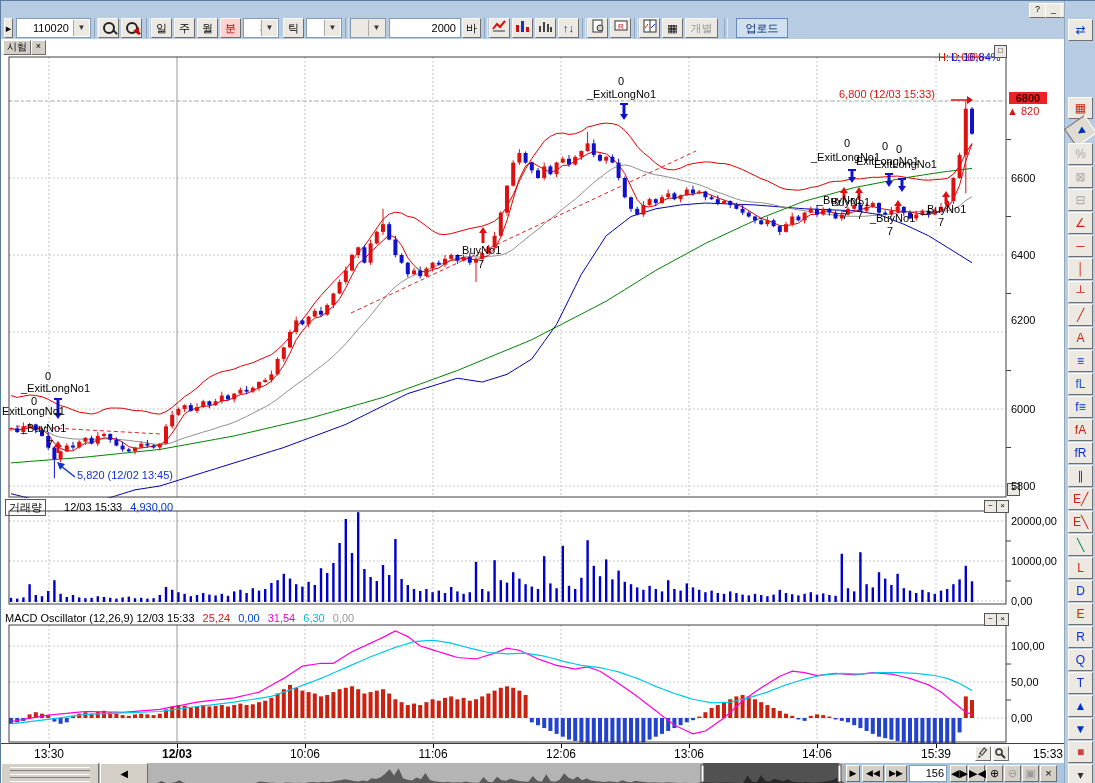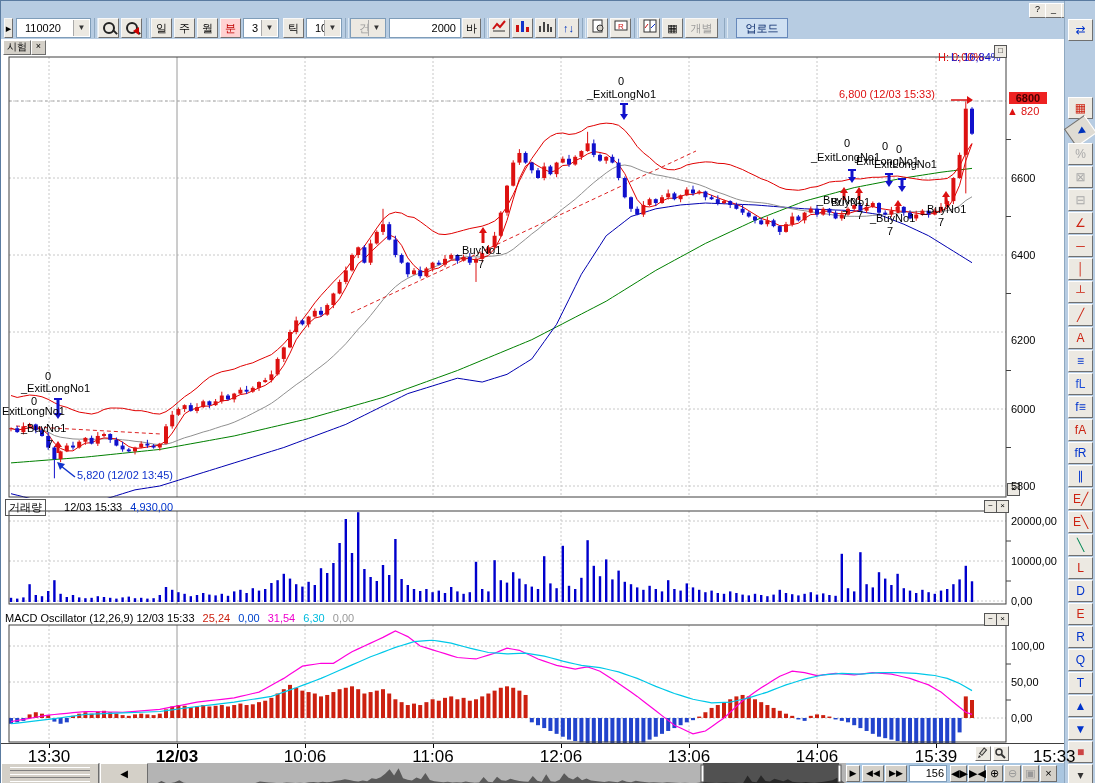--- a/index.html
+++ b/index.html
@@ -11,21 +11,21 @@
   #topbar{position:absolute;left:0;top:0;width:1063px;height:38px;background:#b7cce2;}
   .winbtn{position:absolute;top:2px;width:15px;height:13px;background:#ece9e2;
       border:1px solid #fff;border-right-color:#6d6d6d;border-bottom-color:#6d6d6d;
       font-size:9px;line-height:11px;text-align:center;color:#000;}
   .tbtn{position:absolute;top:17px;height:20px;background:#ece9e2;
       border:1px solid #f8f8f8;border-right-color:#707070;border-bottom-color:#707070;
       font-size:11px;line-height:18px;text-align:center;color:#000;box-sizing:border-box;}
   .tbtn.pink{background:#ffd2d2;color:#c00000;}
   .tbtn.dis{color:#9a9a9a;}
   .combo{position:absolute;top:17px;height:20px;background:#fff;border:1px solid #7f9db9;
-      box-sizing:border-box;font-size:11px;line-height:18px;padding-left:8px;color:#000;}
+      box-sizing:border-box;font-size:11px;line-height:18px;padding-left:16px;color:#000;}
   .combo .dd{position:absolute;right:1px;top:1px;bottom:1px;width:15px;background:#ece9e2;
       border-left:1px solid #aaa;font-size:8px;line-height:16px;text-align:center;color:#333;}
   .combo.dis{background:#ece9e2;color:#9a9a9a;}
   .sep{position:absolute;top:17px;width:2px;height:20px;border-left:1px solid #8fa8c0;border-right:1px solid #dce8f2;}
   .mag{display:inline-block;width:8px;height:8px;border:2px solid #222;border-radius:50%;position:relative;margin-top:3px;}
   .mag::after{content:"";position:absolute;left:7px;top:7px;width:6px;height:2px;background:#222;transform:rotate(45deg);}
   .reddot{position:absolute;right:2px;bottom:2px;width:0;height:0;border-top:4px solid transparent;border-bottom:4px solid transparent;border-right:6px solid #cc0000;}
   
   #righttb{position:absolute;left:1063px;top:0;width:32px;height:783px;background:#b7cce2;border-left:1px solid #8fa8c0;}
   .ricon{position:absolute;left:3px;width:25px;height:22px;background:#ece9e2;
@@ -51,21 +51,21 @@
   .ann{position:absolute;font-size:11px;color:#000;white-space:nowrap;}
   .minbox{position:absolute;width:11px;height:11px;border:1px solid #555;background:#ece9e2;
       font-size:8px;line-height:9px;text-align:center;color:#000;}
   #pricebox{position:absolute;left:1008px;width:38px;height:12px;background:#ee2222;
       color:#4a0000;font-size:11px;font-weight:bold;text-align:center;line-height:12px;}
   #pricechg{position:absolute;left:1006px;font-size:11px;color:#dd1111;white-space:nowrap;}
   .hl{position:absolute;font-size:11px;white-space:nowrap;}
   .callout{position:absolute;font-size:11px;white-space:nowrap;}
   
   #timeaxis{position:absolute;left:0;top:742px;width:1063px;height:20px;background:#fff;border-top:1px solid #404040;}
-  .tlab{position:absolute;top:3px;font-size:17px;color:#000;transform:translateX(-50%);}
+  .tlab{position:absolute;top:3px;font-size:12px;color:#000;transform:translateX(-50%);}
   .tick{position:absolute;top:0;width:1px;height:4px;background:#000;}
   .axbtn{position:absolute;top:2px;width:16px;height:15px;background:#ece9e2;
       border:1px solid #fff;border-right-color:#707070;border-bottom-color:#707070;
       box-sizing:border-box;text-align:center;}
   
   #bottombar{position:absolute;left:0;top:762px;width:1063px;height:21px;background:#b4b4b4;}
   #grip{position:absolute;left:0;top:0;width:98px;height:21px;background:#d4d0c8;
       border:1px solid #fff;border-right-color:#6d6d6d;border-bottom-color:#6d6d6d;box-sizing:border-box;}
   #grip div{height:2px;margin:3px 8px 0 8px;border-top:1px solid #fff;border-bottom:1px solid #808080;}
   #leftarrow{position:absolute;left:99px;top:0;width:48px;height:21px;background:#d4d0c8;
@@ -962,21 +962,21 @@
       <span style="color:#ee00cc;margin-left:5px;">31,54</span>
       <span style="color:#00bbdd;margin-left:5px;">6,30</span>
       <span style="color:#999999;margin-left:5px;">0,00</span>
     </div>
     <div class="minbox" style="left:983px;top:558px;">−</div>
     <div class="minbox" style="left:995px;top:558px;">×</div>
 
     <div id="ylabels">
         <div class="ylab" style="top: 117px;">6600</div>
         <div class="ylab" style="top: 194px;">6400</div>
-        <div class="ylab" style="top: 279px;">6200</div>
+        <div class="ylab" style="top: 259px;">6200</div>
         <div class="ylab" style="top: 348px;">6000</div>
         <div class="ylab" style="top: 425px;">5800</div>
         <div class="ylab" style="top: 460px;">20000,00</div>
         <div class="ylab" style="top: 500px;">10000,00</div>
         <div class="ylab" style="top: 540px;">0,00</div>
         <div class="ylab" style="top: 585px;">100,00</div>
         <div class="ylab" style="top: 621px;">50,00</div>
         <div class="ylab" style="top: 657px;">0,00</div>
       </div>
     <div id="signal-labels">

